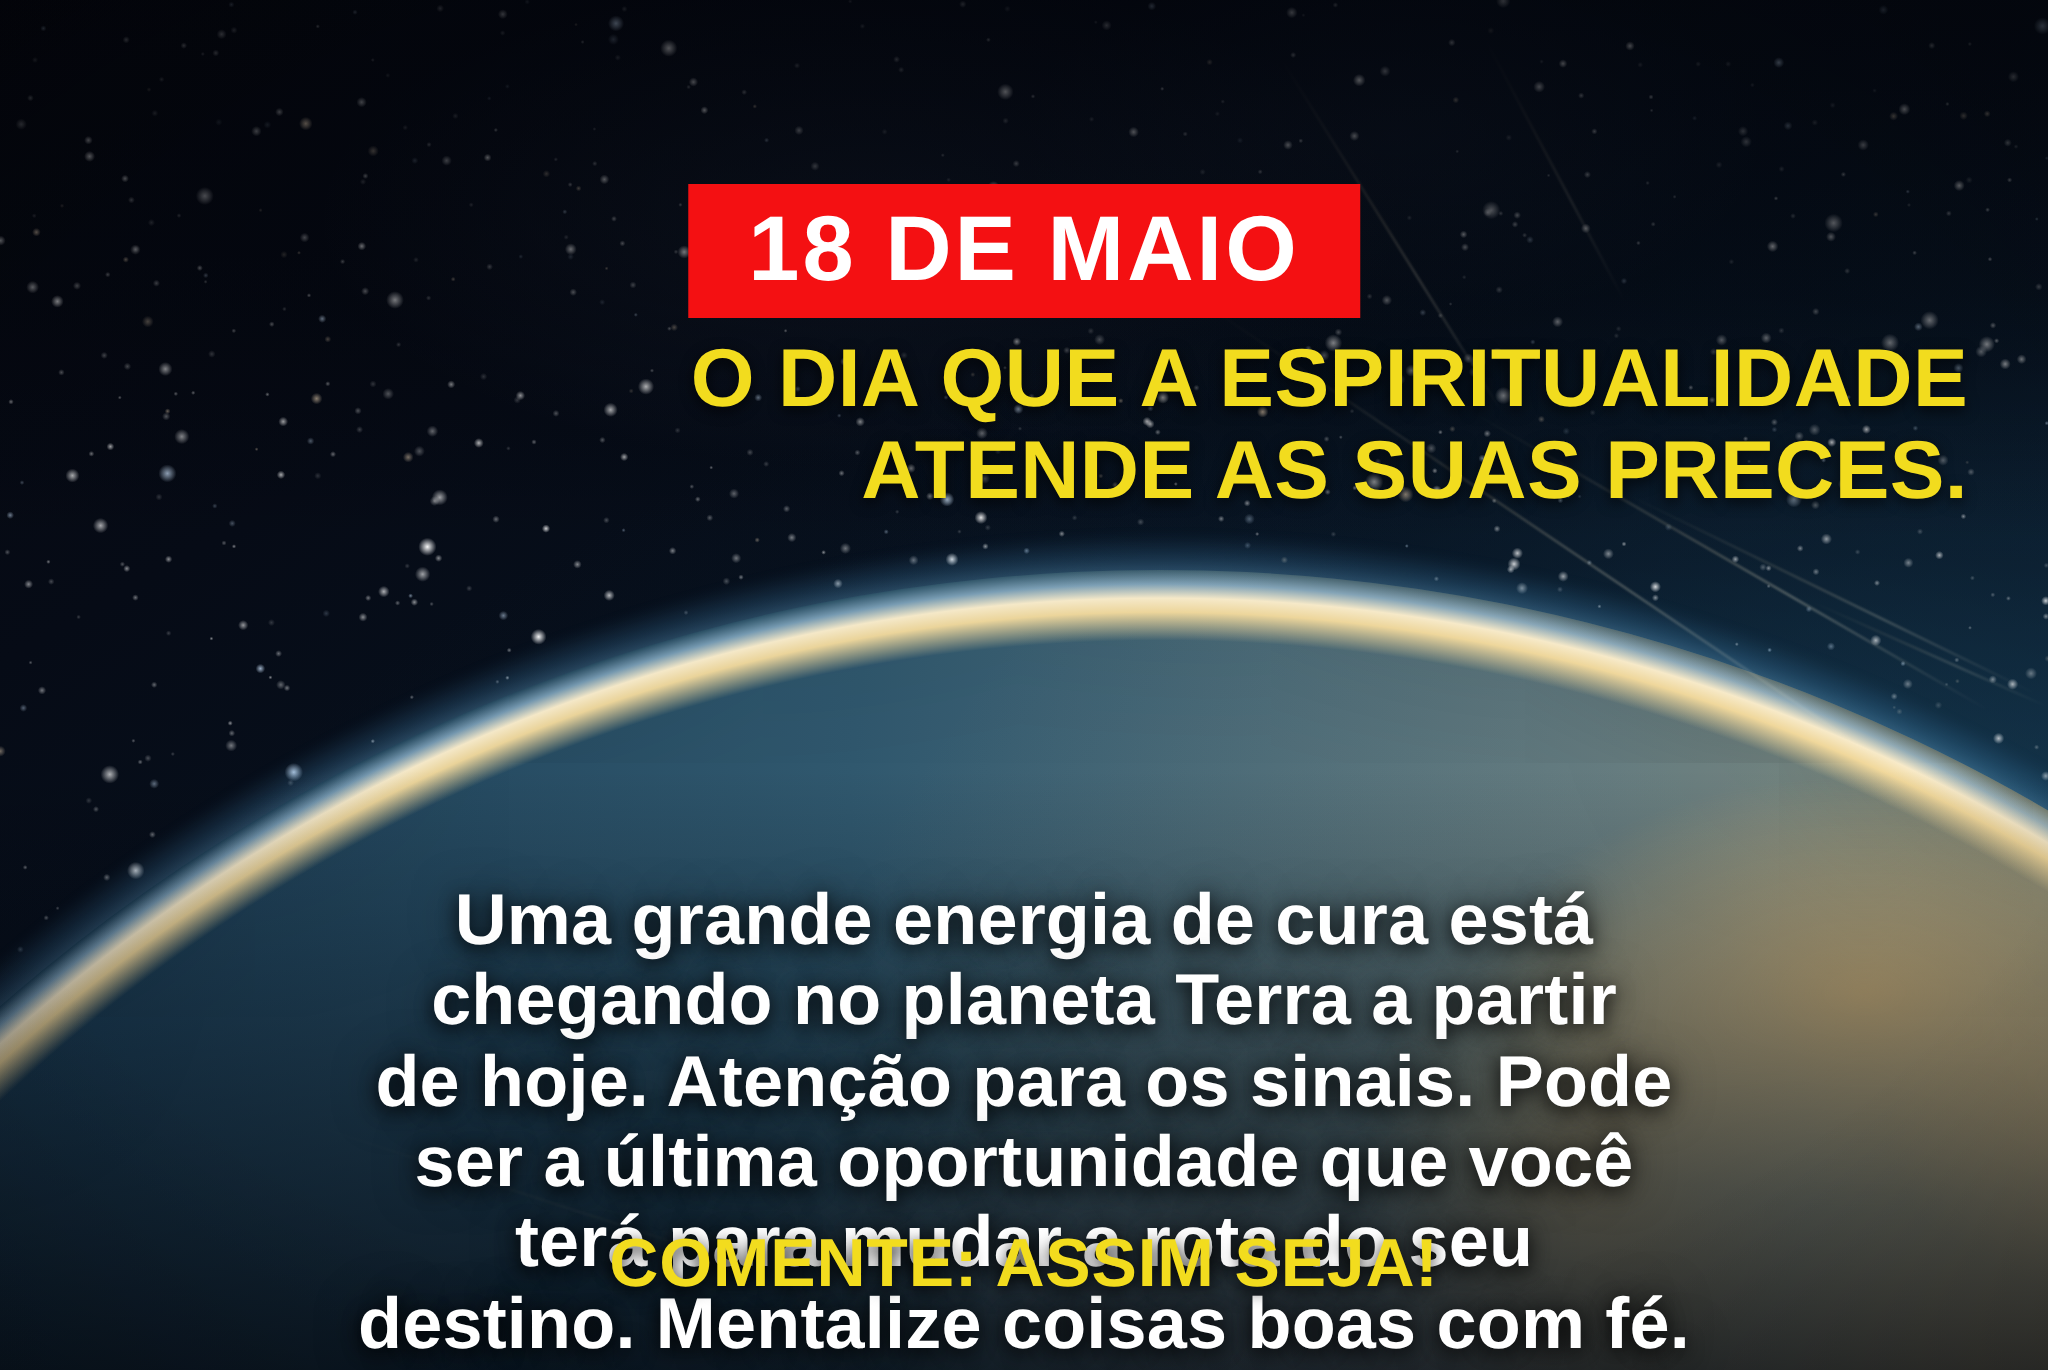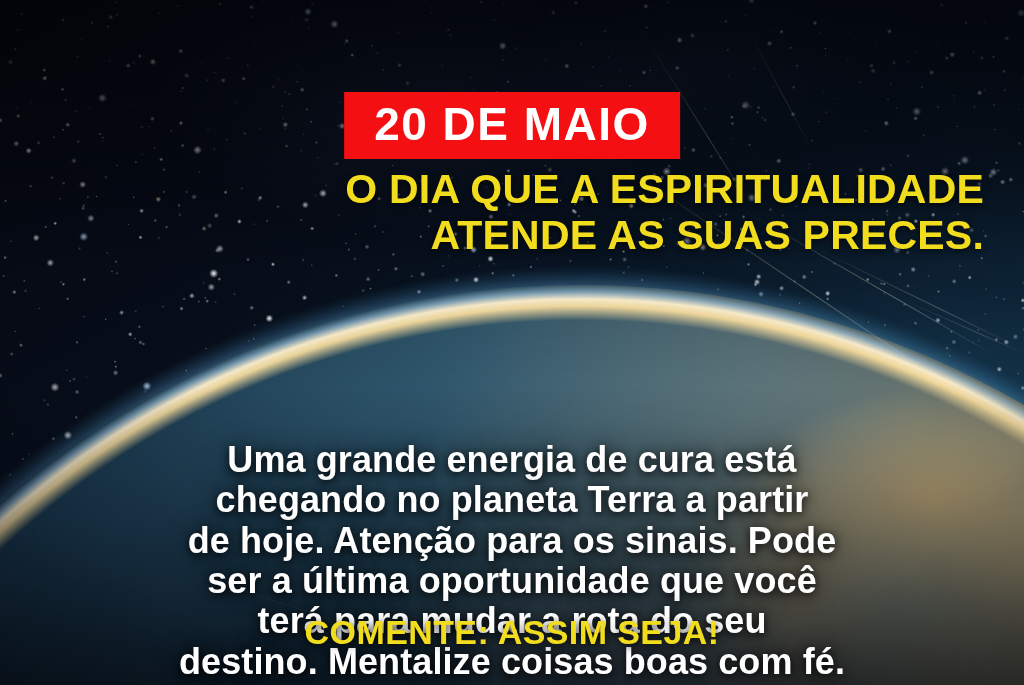--- a/index.html
+++ b/index.html
@@ -198,21 +198,21 @@
       <div class="streak" style="left: 150px; top: 560px; width: 260px; opacity: 0.14; transform: rotate(18deg);"></div>
     </div>
 
   <div id="top-scrim"></div>
   <div id="bottom-scrim"></div>
   <div class="bg-layer" id="vignette"></div>
 
   <div id="content">
 
     <div id="date-banner">
-      <div id="date-banner-text">20 DE MAIO</div>
+      <div id="date-banner-text">18 DE MAIO</div>
     </div>
 
     <div id="headline">O DIA QUE A ESPIRITUALIDADE
 ATENDE AS SUAS PRECES.</div>
 
     <div id="body-copy">Uma grande energia de cura está
 chegando no planeta Terra a partir
 de hoje. Atenção para os sinais. Pode
 ser a última oportunidade que você
 terá para mudar a rota do seu

